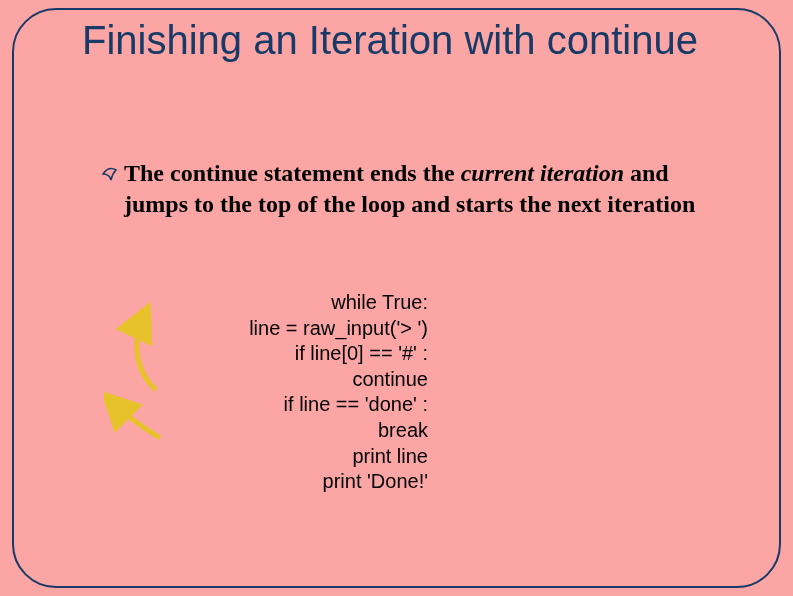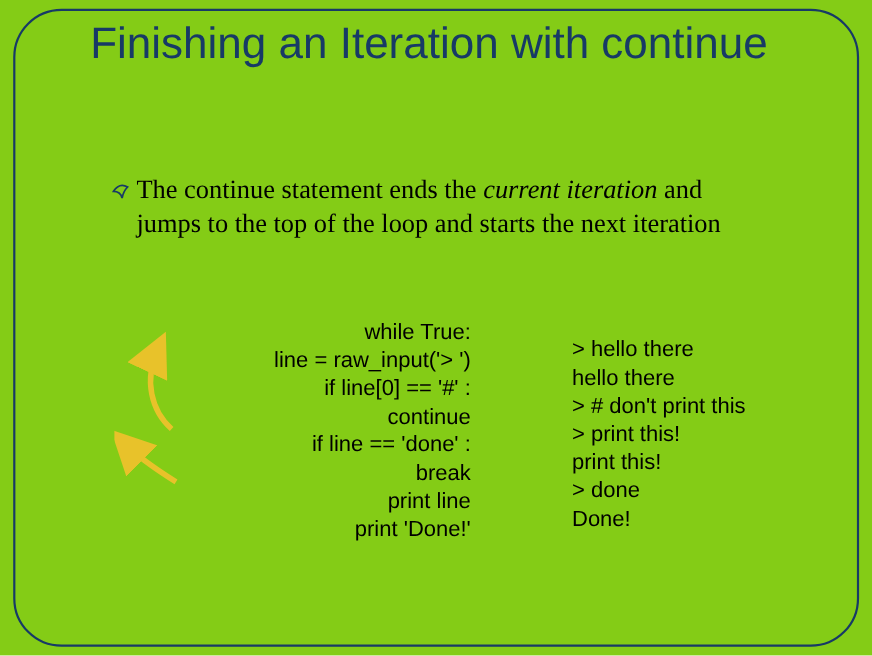--- a/index.html
+++ b/index.html
@@ -1,21 +1,21 @@
 <!DOCTYPE html>
 <html><head>
 <meta charset="utf-8">
 <style>
   * { margin: 0; padding: 0; box-sizing: border-box; }
   html, body { width: 793px; height: 596px; background: #fff; font-family: Arial, Helvetica, sans-serif; }
   .slide {
     position: relative;
     width: 793px;
     height: 596px;
-    background: #84cc16;
+    background: #fca5a5;
   }
   .frame {
     position: absolute;
     left: 12px;
     top: 8px;
     width: 769px;
     height: 580px;
     border: 2px solid #173a66;
     border-radius: 44px;
   }
@@ -29,20 +29,21 @@
     color: #173a66;
     font-family: Arial, Helvetica, sans-serif;
   }
   .bullet-row {
     position: absolute;
     left: 102px;
     top: 158px;
     width: 600px;
     display: flex;
     align-items: flex-start;
+    font-weight: bold;
   }
   .bullet-icon {
     flex: 0 0 auto;
     margin-top: 8px;
     margin-right: 4px;
   }
   .body-text {
     font-family: Georgia, 'Times New Roman', serif;
     font-size: 24px;
     line-height: 1.28;
@@ -102,27 +103,20 @@
 
   <div class="code-left">while True:
     line = raw_input('&gt; ')
     if line[0] == '#' :
         continue
     if line == 'done' :
         break
     print line
 print 'Done!'</div>
 
-  <div class="output-right">&gt; hello there
-hello there
-&gt; # don't print this
-&gt; print this!
-print this!
-&gt; done
-Done!</div>
 
   <svg class="arrows" viewBox="0 0 72 168">
 
     <defs>
       <marker id="ah" viewBox="0 0 10 10" refX="6" refY="5" markerWidth="8" markerHeight="8" orient="auto-start-reverse">
         <path d="M 0 0 L 10 5 L 0 10 Z" fill="#e8c22a"></path>
       </marker>
     </defs>
     <path d="M 52 92 C 34 76, 26 48, 40 18" fill="none" stroke="#e8c22a" stroke-width="5" marker-end="url(#ah)"></path>
 

